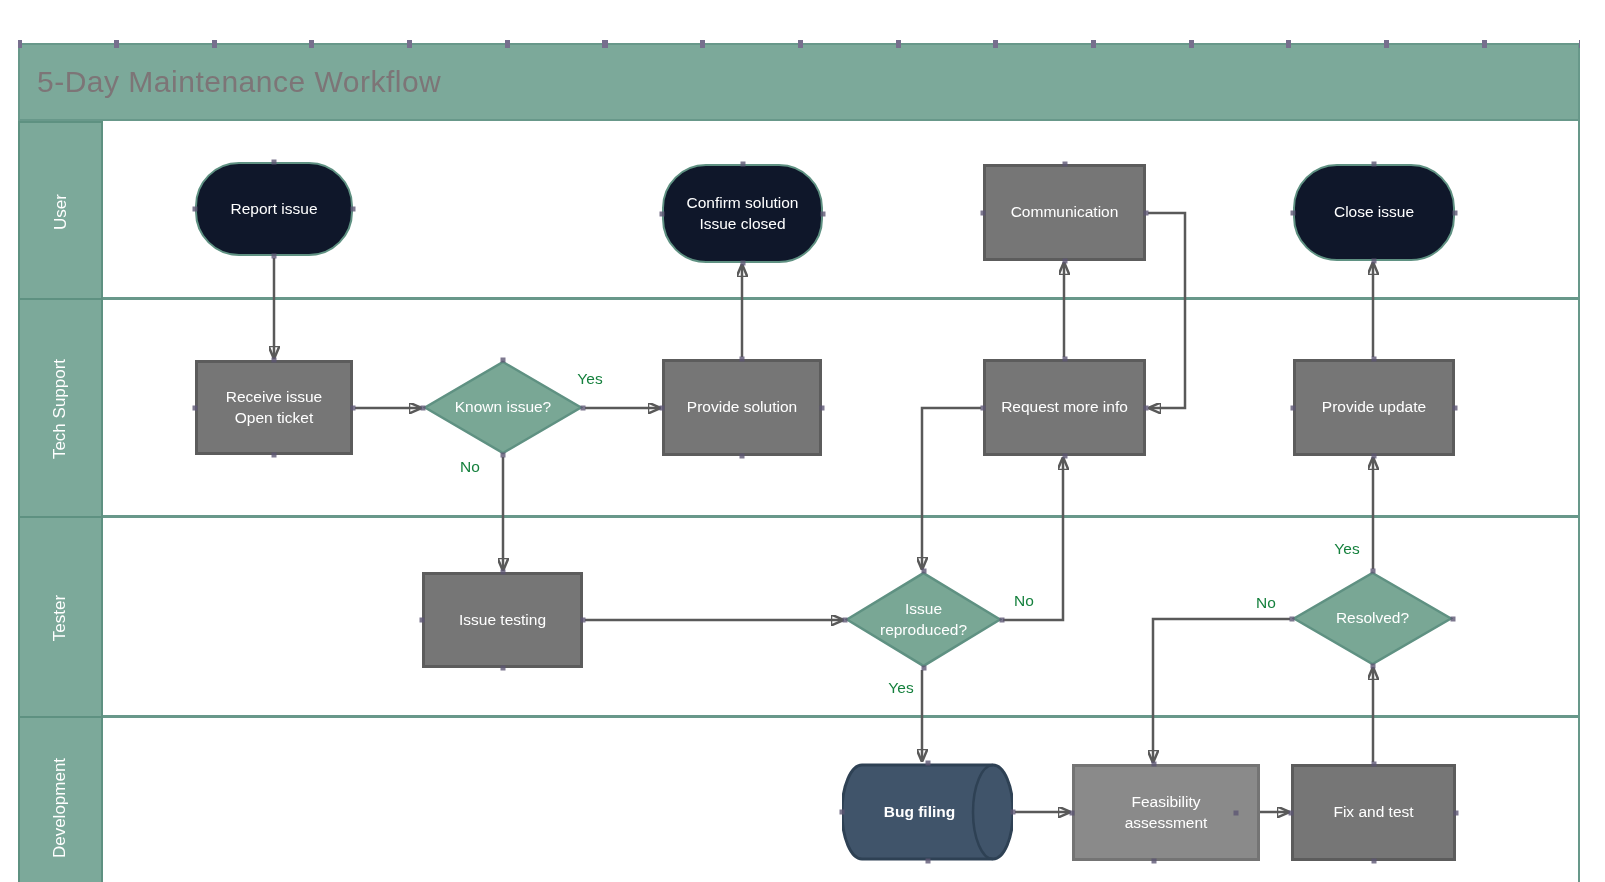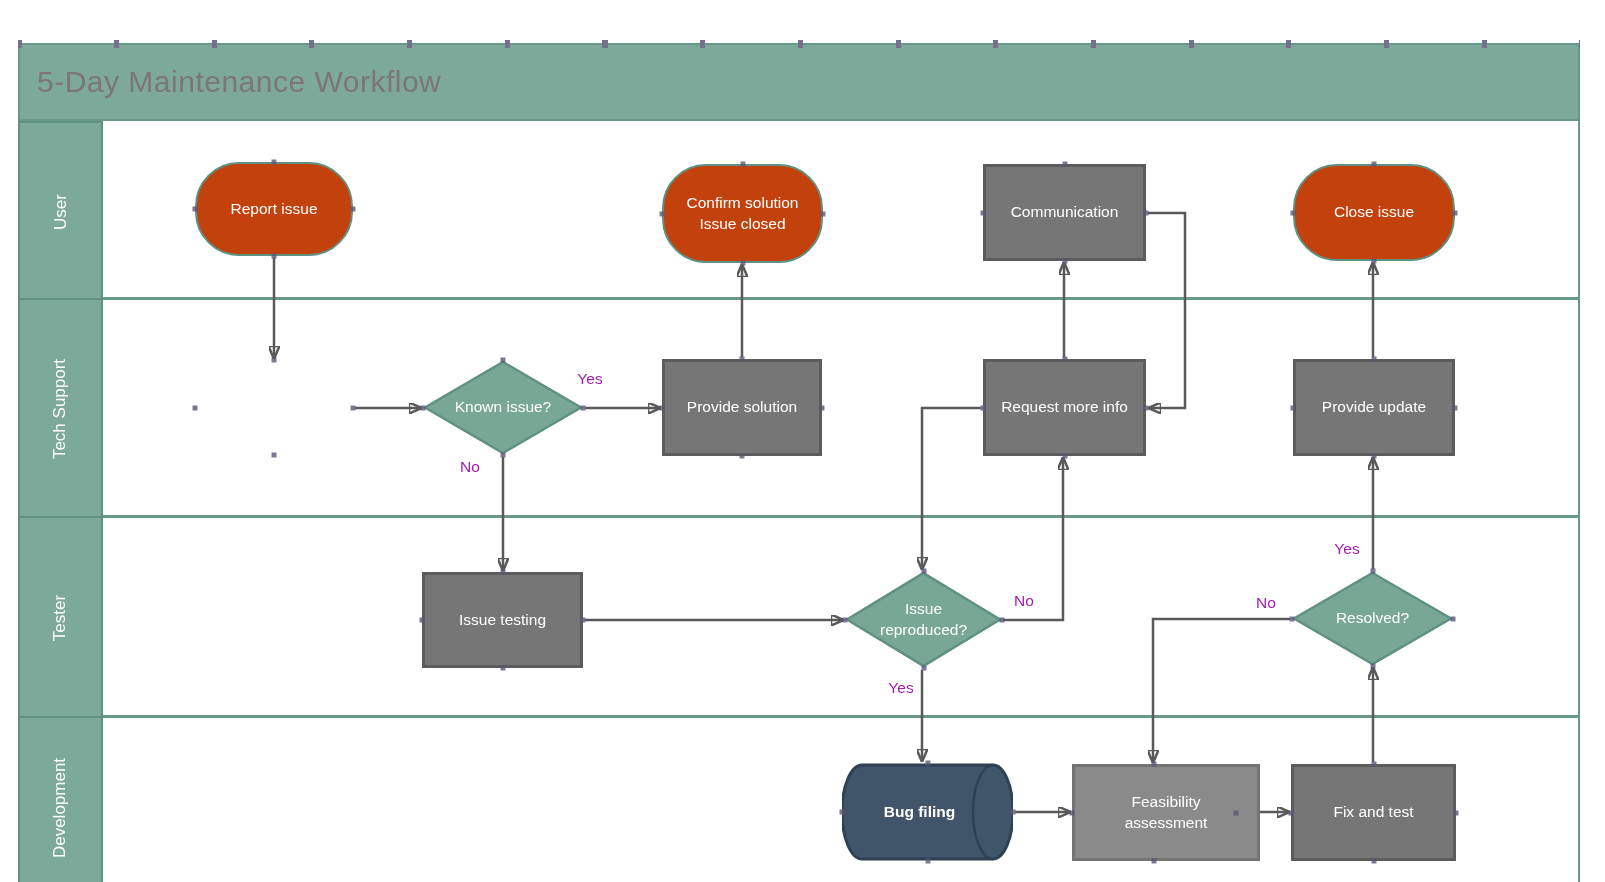--- a/index.html
+++ b/index.html
@@ -20,31 +20,31 @@
   .ticks{position:absolute;left:18px;width:1562px;height:8px;z-index:4;
     background:repeating-linear-gradient(to right,#776f8e 0 5px,transparent 5px 97.7px);
     background-position-x:96px;}
   
   .shape{position:absolute;display:flex;align-items:center;justify-content:center;
     text-align:center;z-index:2;box-sizing:border-box;}
   .shape .lbl{position:relative;z-index:3;color:#ffffff;font-size:15.5px;line-height:1.3;width:100%;}
   .shape .lbl .ln{display:block;}
   .proc{background:#767676;border:3px solid #5c5c5c;}
   .proc.light{background:#8a8a8a;border-color:#747474;}
-  .stadium{background:#c2410c;border:2.5px solid #5f9182;border-radius:44px;text-align:center;}
+  .stadium{background:#0f172a;border:2.5px solid #5f9182;border-radius:44px;text-align:center;}
   .diamond{background:transparent;}
   .diamond svg.dshape, .cyl svg.cshape{position:absolute;left:0;top:0;width:100%;height:100%;}
   .diamond polygon{fill:#79a795;stroke:#5f9182;stroke-width:2.5;}
   .cyl path.body{fill:#40546a;stroke:#2e4154;stroke-width:3;stroke-linejoin:round;}
   .cyl path.rim{fill:none;stroke:#2e4154;stroke-width:2.5;}
   .cyl .lbl{padding-right:16px;}
   
   #edges{position:absolute;left:0;top:0;width:1605px;height:882px;z-index:1;}
   #edges path{fill:none;stroke:#595959;stroke-width:2.5;}
-  .edge-label{position:absolute;transform:translate(-50%,-50%);color:#a21caf;
+  .edge-label{position:absolute;transform:translate(-50%,-50%);color:#15803d;
     font-size:15.5px;z-index:3;white-space:nowrap;}
   .cdot{position:absolute;width:5px;height:5px;background:#5c5673;opacity:.8;
     transform:translate(-50%,-50%);pointer-events:none;z-index:5;}
 </style>
 </head>
 <body>
 
 <div id="canvas">
 
   <div id="frame"></div>
@@ -107,20 +107,26 @@
         <span class="ln">Issue closed</span>
       </span>
   </div>
   <div class="shape proc" style="left:983px;top:133px;width:163px;height:97px;">
     <span class="lbl">Communication</span>
   </div>
   <div class="shape stadium" style="left:1293px;top:133px;width:162px;height:97px;">
     <span class="lbl">Close issue</span>
   </div>
 
+  <div class="shape proc" style="left:195px;top:329px;width:158px;height:95px;">
+    <span class="lbl">
+        <span class="ln">Receive issue</span>
+        <span class="ln">Open ticket</span>
+      </span>
+  </div>
   <div class="shape diamond" style="left:423px;top:329px;width:160px;height:95px;">
     <svg class="dshape" viewBox="0 0 160 95" preserveAspectRatio="none">
       <polygon points="80,2 158,47.5 80,93 2,47.5"></polygon>
     </svg>
     <span class="lbl">Known issue?</span>
   </div>
   <div class="shape proc" style="left:662px;top:328px;width:160px;height:97px;">
     <span class="lbl">Provide solution</span>
   </div>
   <div class="shape proc" style="left:983px;top:328px;width:163px;height:97px;">

